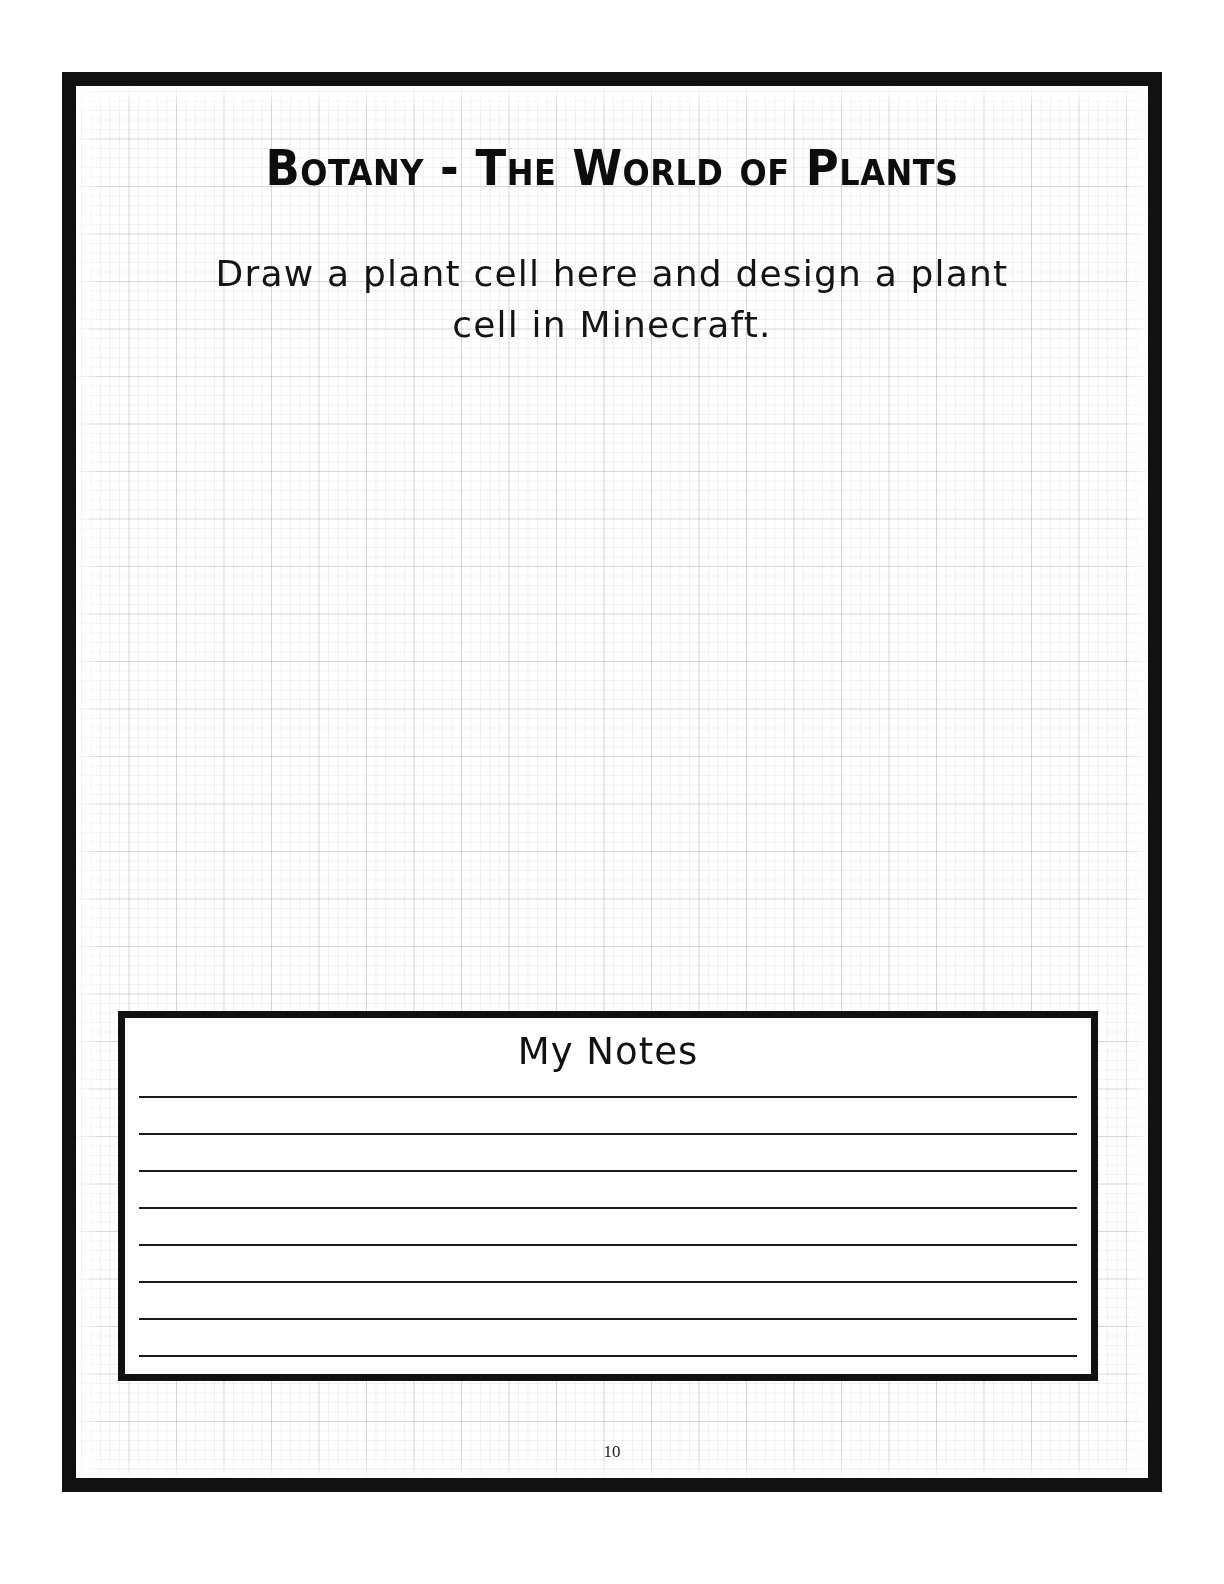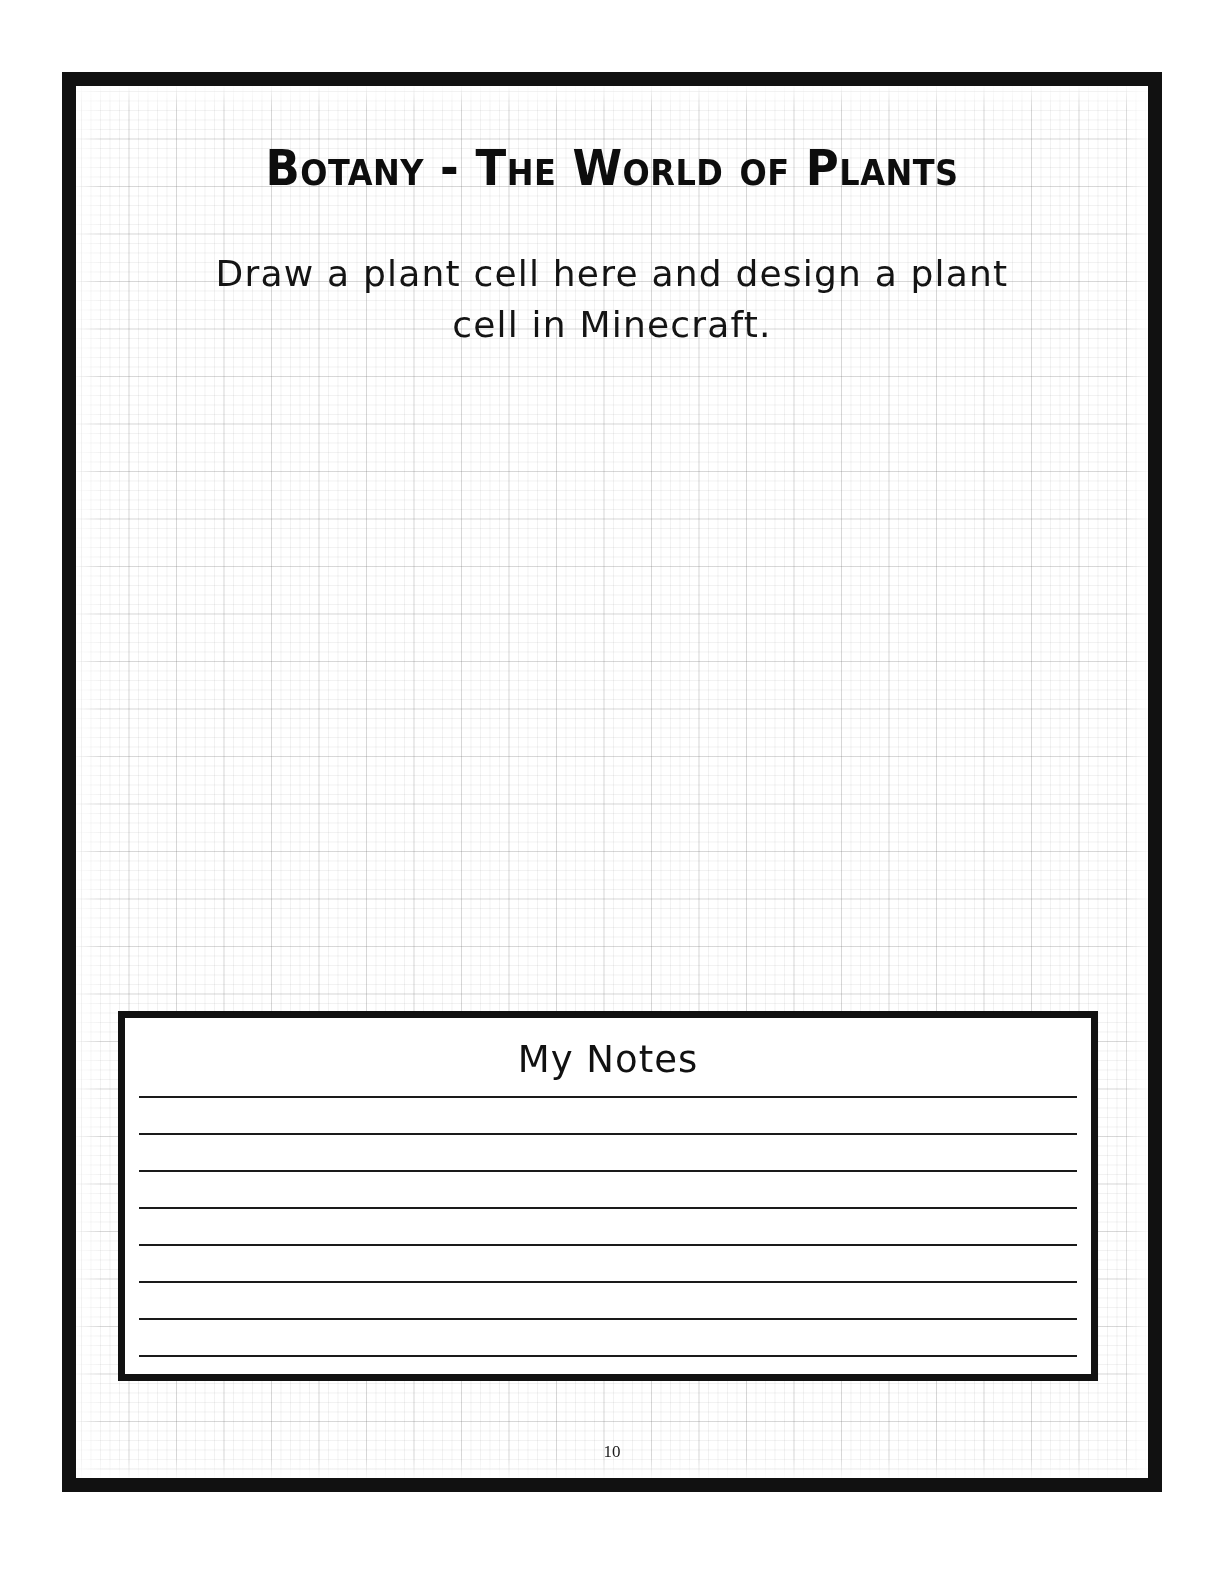--- a/index.html
+++ b/index.html
@@ -105,21 +105,21 @@
     background: #ffffff;
     box-sizing: border-box;
   }
 
   .notes-title {
     text-align: center;
     font-family: "DejaVu Sans", sans-serif;
     font-size: 37px;
     letter-spacing: 1px;
     color: #111111;
-    margin-top: 20px;
+    margin-top: 12px;
     margin-bottom: 8px;
   }
 
   .notes-lines {
     position: absolute;
     left: 14px;
     right: 14px;
     top: 78px;
     bottom: 22px;
   }

